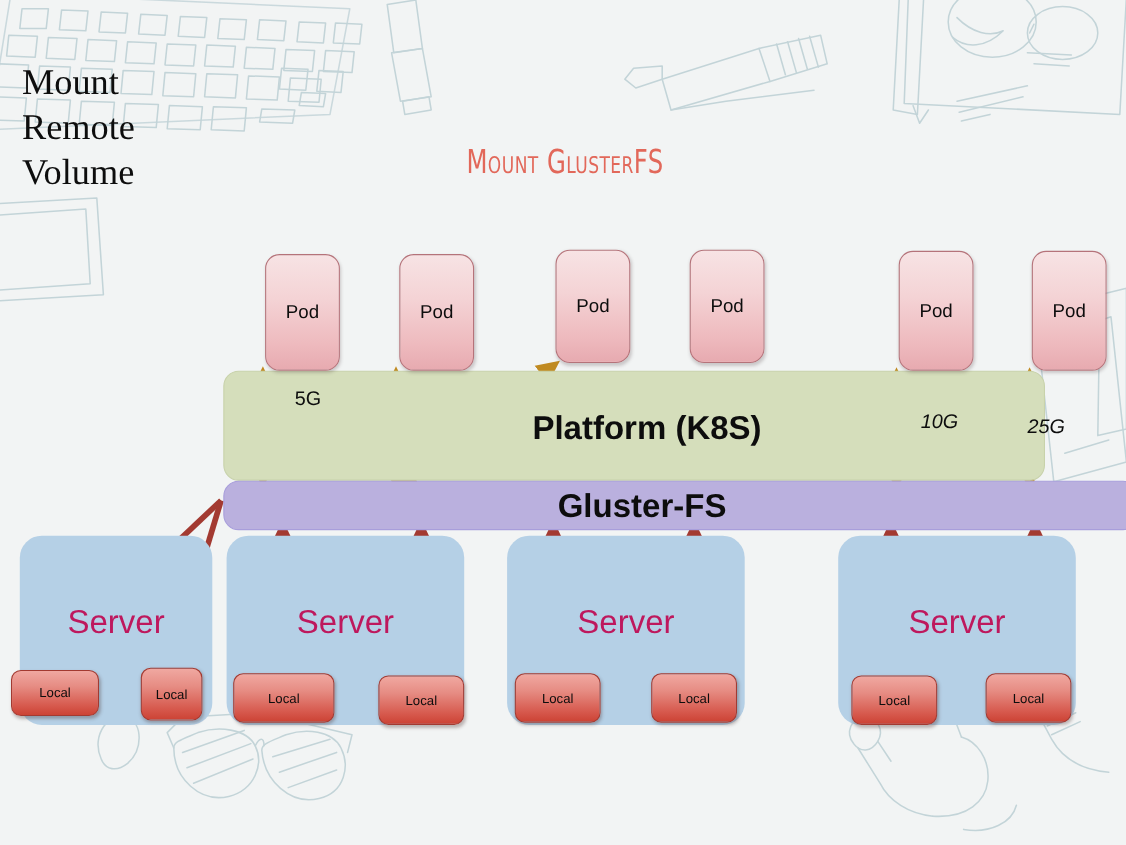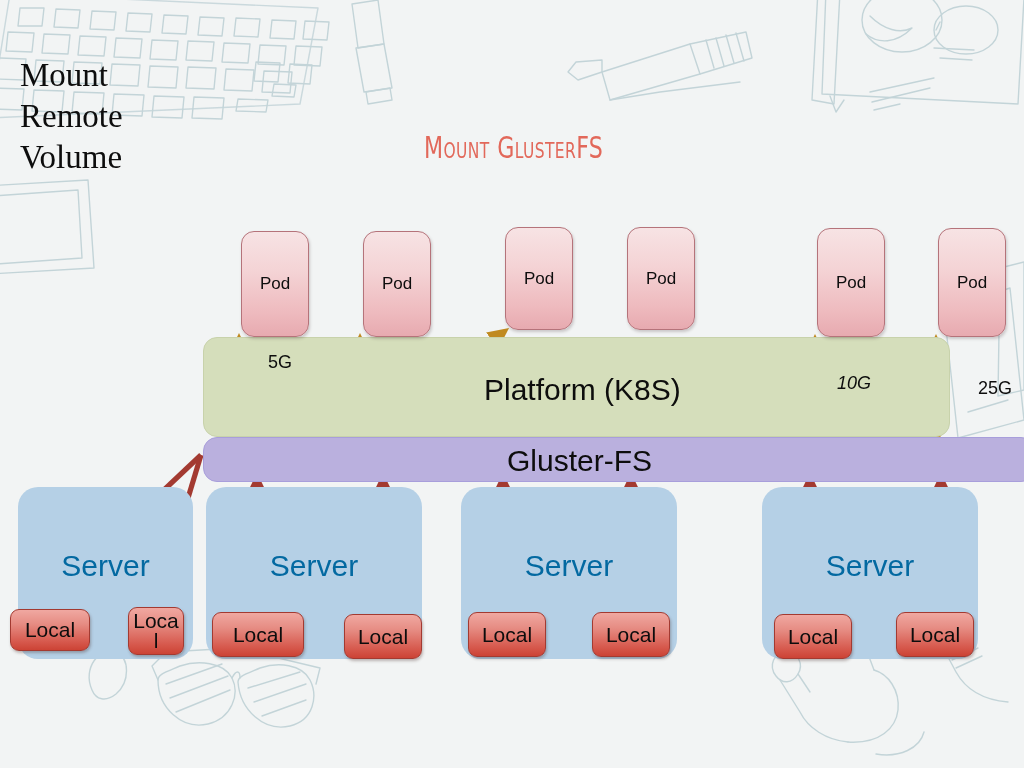--- a/index.html
+++ b/index.html
@@ -84,20 +84,21 @@
     height: 45px;
     background: #bab0de;
     border: 1px solid #a89edb;
   }
   .band-label {
     position: absolute;
     color: #0d0d0d;
     font-size: 30px;
     font-family: "Liberation Sans", sans-serif;
     white-space: nowrap;
+    font-weight: bold;
   }
   .band-platform .band-label { left: 280px; top: 35px; }
   .band-gluster  .band-label { left: 303px; top: 6px; }
 
   
   .pod {
     position: absolute;
     border-radius: 13px;
     border: 1px solid #b5737a;
     background: linear-gradient(to bottom, #f7e3e4 0%, #f4d3d5 38%, #eebabe 78%, #e7aab0 100%);
@@ -121,42 +122,42 @@
     position: absolute;
     background: #b5d0e6;
     border-radius: 20px;
     box-sizing: border-box;
   }
   .server > .server-label {
     position: absolute;
     left: 0; right: 0;
     top: 62px;
     text-align: center;
-    color: #0369a1;
+    color: #be185d;
     font-size: 30px;
     font-family: "Liberation Sans", sans-serif;
   }
 
   
   .local {
     position: absolute;
     border-radius: 9px;
     border: 1px solid #a33a31;
     background: linear-gradient(to bottom, #f0a8a1 0%, #e68c83 35%, #d6584c 80%, #cc4335 100%);
     box-shadow: 1px 2px 3px rgba(60,30,25,0.3);
     box-sizing: border-box;
     display: flex;
     align-items: center;
     justify-content: center;
     overflow: hidden;
   }
   .local span {
-    text-align: center;
+    text-align: right;
     color: #0d0d0d;
-    font-size: 21px;
+    font-size: 12px;
     line-height: 20px;
     font-family: "Liberation Sans", sans-serif;
     word-break: break-all;
     padding: 0 4px;
   }
 
   
   .bw-label {
     position: absolute;
     color: #0d0d0d;
@@ -382,21 +383,21 @@
           <span>Local</span>
         </div>
         <div class="local" style="left: 896px; top: 612px; width: 78px; height: 45px;">
           <span>Local</span>
         </div>
       </div>
 
     <div id="bw-host">
         <div class="bw-label" style="left: 268px; top: 352px;">5G</div>
         <div class="bw-label" style="left: 837px; top: 373px; font-style: italic;">10G</div>
-        <div class="bw-label" style="left: 978px; top: 378px;">25G</div>
+        <div class="bw-label" style="left: 934px; top: 378px; font-style: italic;">25G</div>
       </div>
   </div>
 
   <div class="slide-heading">Mount
 Remote
 Volume</div>
   <div class="deck-title">Mount GlusterFS</div>
 
 </div>
 

